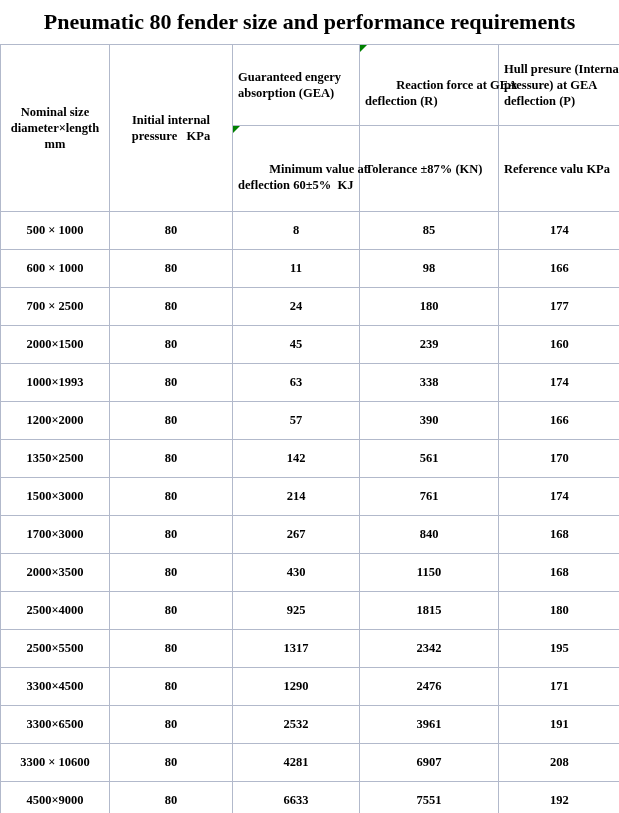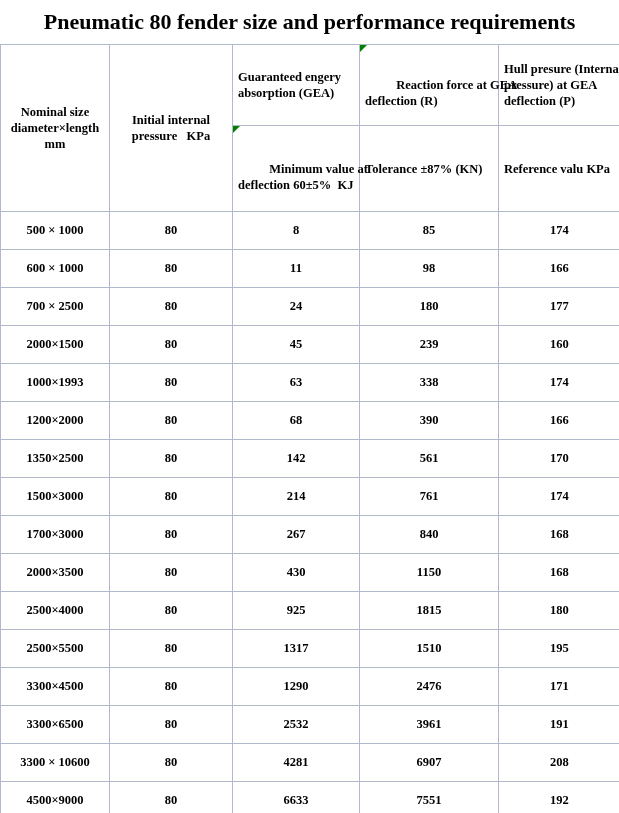--- a/index.html
+++ b/index.html
@@ -138,21 +138,21 @@
         <tr class="drow">
       <td>1000×1993</td>
       <td>80</td>
       <td>63</td>
       <td>338</td>
       <td>174</td>
     </tr>
         <tr class="drow">
       <td>1200×2000</td>
       <td>80</td>
-      <td>68</td>
+      <td>57</td>
       <td>390</td>
       <td>166</td>
     </tr>
         <tr class="drow">
       <td>1350×2500</td>
       <td>80</td>
       <td>142</td>
       <td>561</td>
       <td>170</td>
     </tr>
@@ -181,21 +181,21 @@
       <td>2500×4000</td>
       <td>80</td>
       <td>925</td>
       <td>1815</td>
       <td>180</td>
     </tr>
         <tr class="drow">
       <td>2500×5500</td>
       <td>80</td>
       <td>1317</td>
-      <td>1510</td>
+      <td>2342</td>
       <td>195</td>
     </tr>
         <tr class="drow">
       <td>3300×4500</td>
       <td>80</td>
       <td>1290</td>
       <td>2476</td>
       <td>171</td>
     </tr>
         <tr class="drow">

